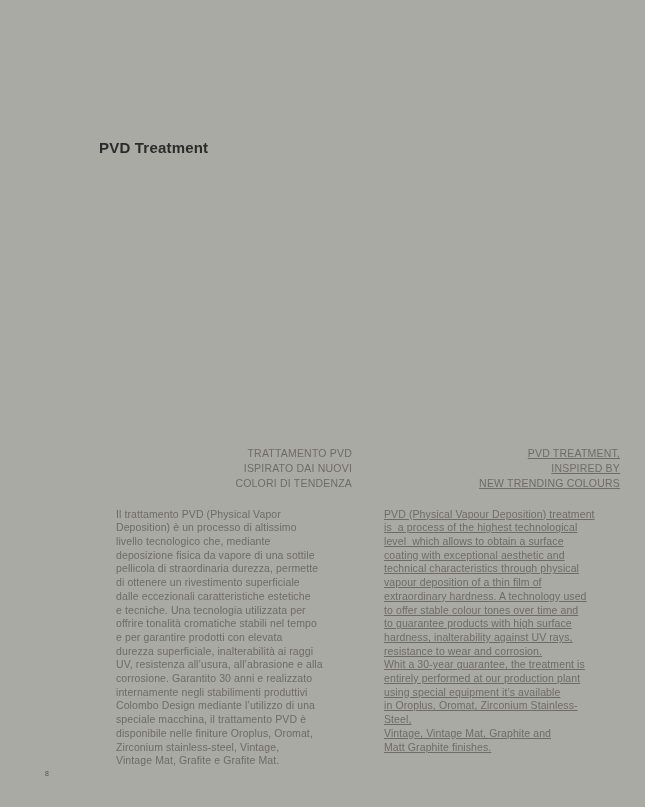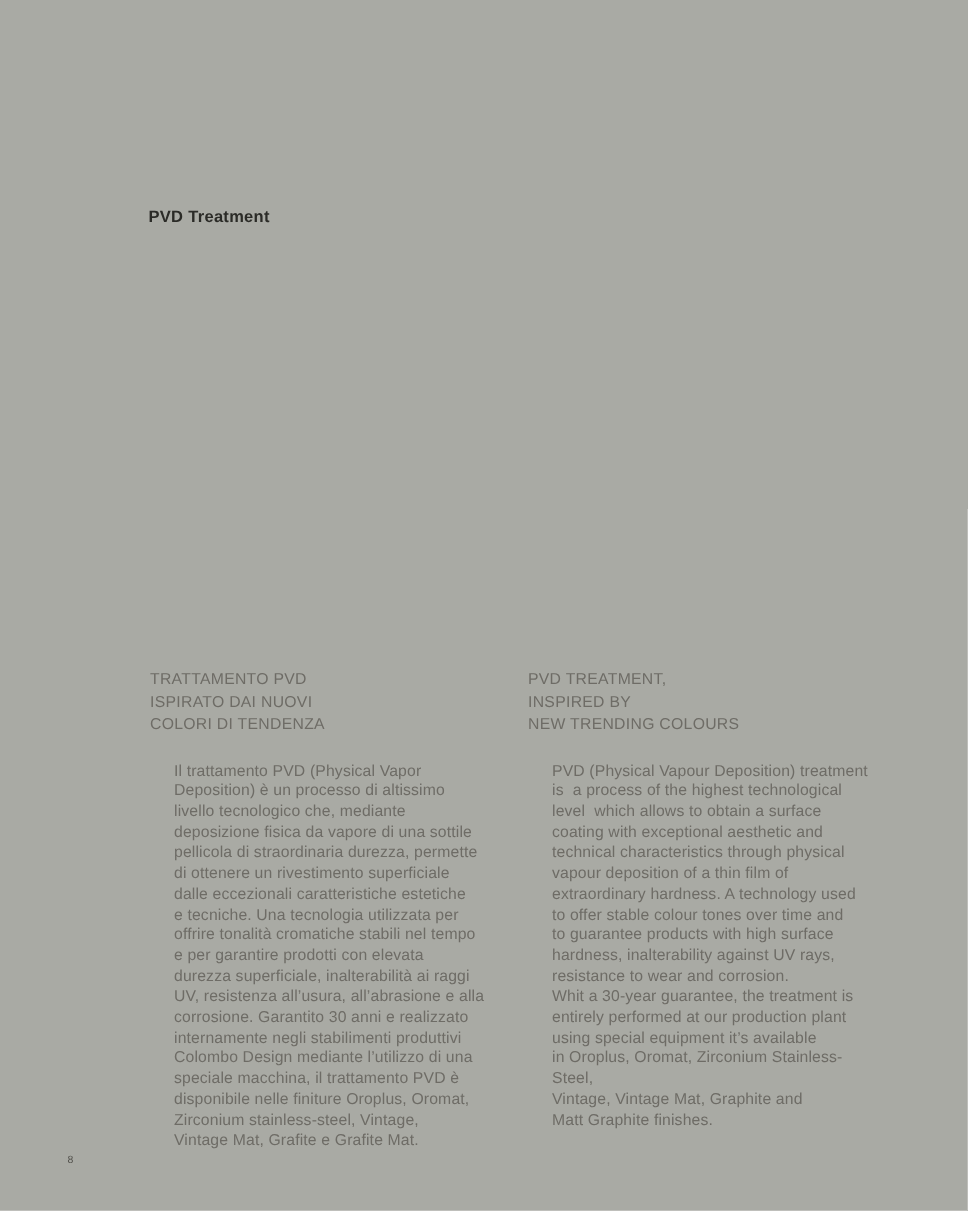--- a/index.html
+++ b/index.html
@@ -12,39 +12,40 @@
     height: 807px;
     background: #a9aaa4;
     font-family: "Liberation Sans", sans-serif;
     overflow: hidden;
   }
   .title {
     position: absolute;
     left: 99px;
     top: 139px;
     margin: 0;
-    font-size: 11px;
+    font-size: 15px;
     font-weight: bold;
     letter-spacing: 0.2px;
     color: #2b2b27;
   }
   .col {
     position: absolute;
     top: 446px;
     width: 252px;
     color: #6e6c66;
   }
   .col-it { left: 100px; }
-  .col-en { left: 352px; }
+  .col-en { left: 368px; text-decoration: underline; }
   .heading {
     margin: 0 0 13px 0;
     font-size: 10.5px;
     line-height: 15.2px;
     letter-spacing: 0.2px;
     white-space: pre-wrap;
+    text-align: right;
   }
   .body-text {
     margin: 16px;
     font-size: 10.5px;
     line-height: 13.7px;
     letter-spacing: 0.1px;
     white-space: pre-wrap;
   }
   .page-number {
     position: absolute;

